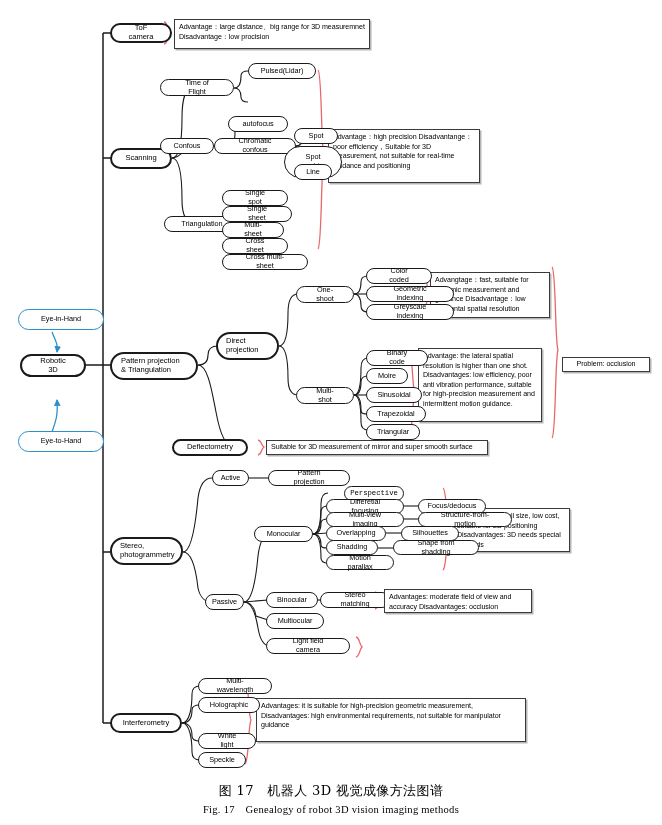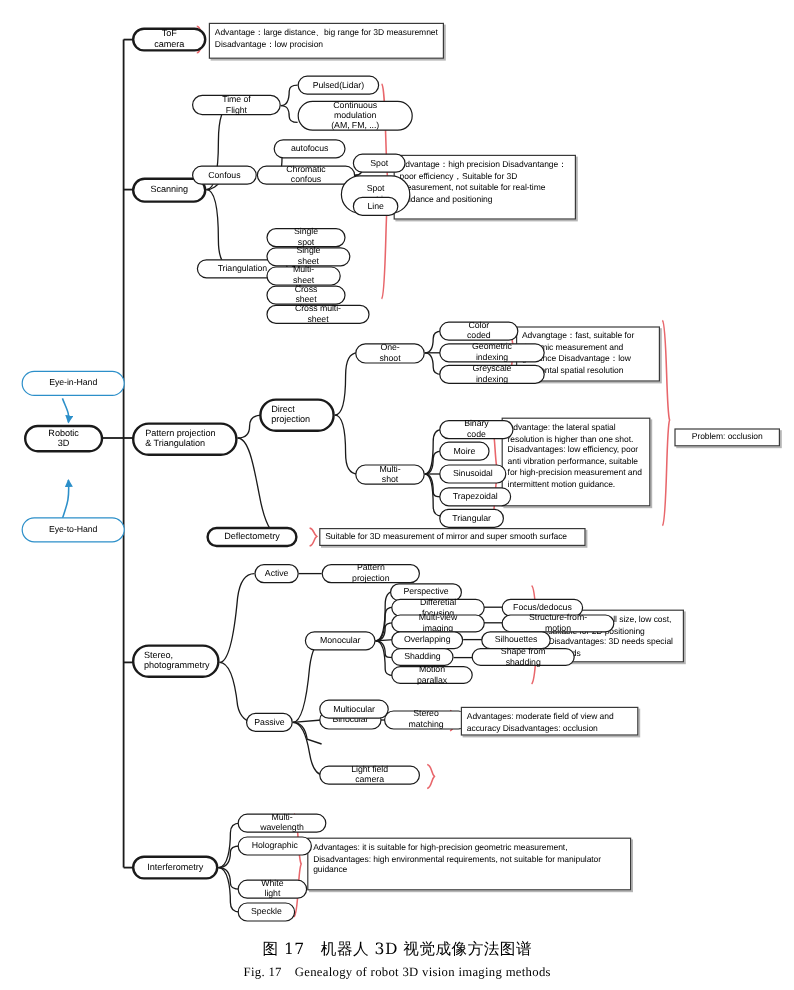--- a/index.html
+++ b/index.html
@@ -216,22 +216,20 @@
   <div class="node major" style="left:110px;top:23px;width:62px;height:20px;">ToF camera</div>
   <div class="note" style="left:174px;top:19px;width:196px;height:30px;white-space:pre-line;">Advantage：large distance、big range for 3D measuremnet
 Disadvantage：low procision</div>
 
   <div class="node major" style="left:110px;top:148px;width:62px;height:21px;">Scanning</div>
   <div class="note" style="left:328px;top:129px;width:152px;height:54px;">Advantage：high precision
 Disadvantange：poor efficiency，Suitable for 3D measurement, not suitable for real-time guidance and positioning</div>
 
   <div class="node" style="left:160px;top:79px;width:74px;height:17px;">Time of Flight</div>
   <div class="node" style="left:248px;top:63px;width:68px;height:16px;">Pulsed(Lidar)</div>
-  <div class="node" style="left:248px;top:84px;width:96px;height:25px;white-space:pre-line;">Continuous modulation
-(AM, FM, ...)</div>
 
   <div class="node" style="left:160px;top:138px;width:54px;height:16px;">Confous</div>
   <div class="node" style="left:228px;top:116px;width:60px;height:16px;">autofocus</div>
   <div class="node" style="left:214px;top:138px;width:82px;height:16px;">Chromatic confous</div>
   <div class="node" style="left:294px;top:128px;width:44px;height:16px;">Spot</div>
   <div class="node" style="left:284px;top:146px;width:58px;height:32px;text-align:center;">Spot matrix</div>
   <div class="node" style="left:294px;top:164px;width:38px;height:16px;">Line</div>
 
   <div class="node" style="left:164px;top:216px;width:76px;height:16px;">Triangulation</div>
   <div class="node" style="left:222px;top:190px;width:66px;height:16px;">Single spot</div>
@@ -270,37 +268,37 @@
 photogrammetry</div>
 
   <div class="node" style="left:212px;top:470px;width:37px;height:16px;">Active</div>
   <div class="node" style="left:268px;top:470px;width:82px;height:16px;">Pattern projection</div>
 
   <div class="node" style="left:205px;top:594px;width:39px;height:16px;">Passive</div>
 
   <div class="node" style="left:254px;top:526px;width:59px;height:16px;">Monocular</div>
   <div class="note" style="left:452px;top:508px;width:118px;height:44px;">Advantages: small size, low cost, suitable for 2D positioning
 Disadvantages: 3D needs special methods</div>
-  <div class="node" style="left:325px;top:486px;width:60px;height:15px;">Perspective</div>
+  <div class="node" style="left:344px;top:486px;width:60px;height:15px;font-family:Liberation Mono, monospace;">Perspective</div>
   <div class="node" style="left:326px;top:499px;width:78px;height:15px;">Differetial focusing</div>
   <div class="node" style="left:418px;top:499px;width:68px;height:15px;">Focus/dedocus</div>
   <div class="node" style="left:326px;top:512px;width:78px;height:15px;">Multi-view imaging</div>
   <div class="node" style="left:418px;top:512px;width:94px;height:15px;">Structure-from-motion</div>
   <div class="node" style="left:326px;top:526px;width:60px;height:15px;">Overlapping</div>
   <div class="node" style="left:401px;top:526px;width:58px;height:15px;">Silhouettes</div>
   <div class="node" style="left:326px;top:540px;width:52px;height:15px;">Shadding</div>
   <div class="node" style="left:393px;top:540px;width:86px;height:15px;">Shape from shadding</div>
   <div class="node" style="left:326px;top:555px;width:68px;height:15px;">Motion parallax</div>
 
   <div class="node" style="left:266px;top:592px;width:52px;height:16px;">Binocular</div>
   <div class="node" style="left:320px;top:592px;width:70px;height:16px;">Stereo matching</div>
   <div class="note" style="left:384px;top:589px;width:148px;height:24px;">Advantages: moderate field of view and accuracy
 Disadvantages: occlusion</div>
 
-  <div class="node" style="left:266px;top:583px;width:58px;height:16px;">Multiocular</div>
+  <div class="node" style="left:266px;top:613px;width:58px;height:16px;">Multiocular</div>
 
   <div class="node" style="left:266px;top:638px;width:84px;height:16px;">Light field camera</div>
 
   <div class="node major" style="left:110px;top:713px;width:72px;height:20px;">Interferometry</div>
   <div class="note" style="left:256px;top:698px;width:270px;height:44px;">Advantages: it is suitable for high-precision geometric measurement,
 Disadvantages: high environmental requirements, not suitable for manipulator guidance</div>
   <div class="node" style="left:198px;top:678px;width:74px;height:16px;">Multi-wavelength</div>
   <div class="node" style="left:198px;top:697px;width:62px;height:16px;">Holographic</div>
   <div class="node" style="left:198px;top:733px;width:58px;height:16px;">White light</div>
   <div class="node" style="left:198px;top:752px;width:48px;height:16px;">Speckle</div>

